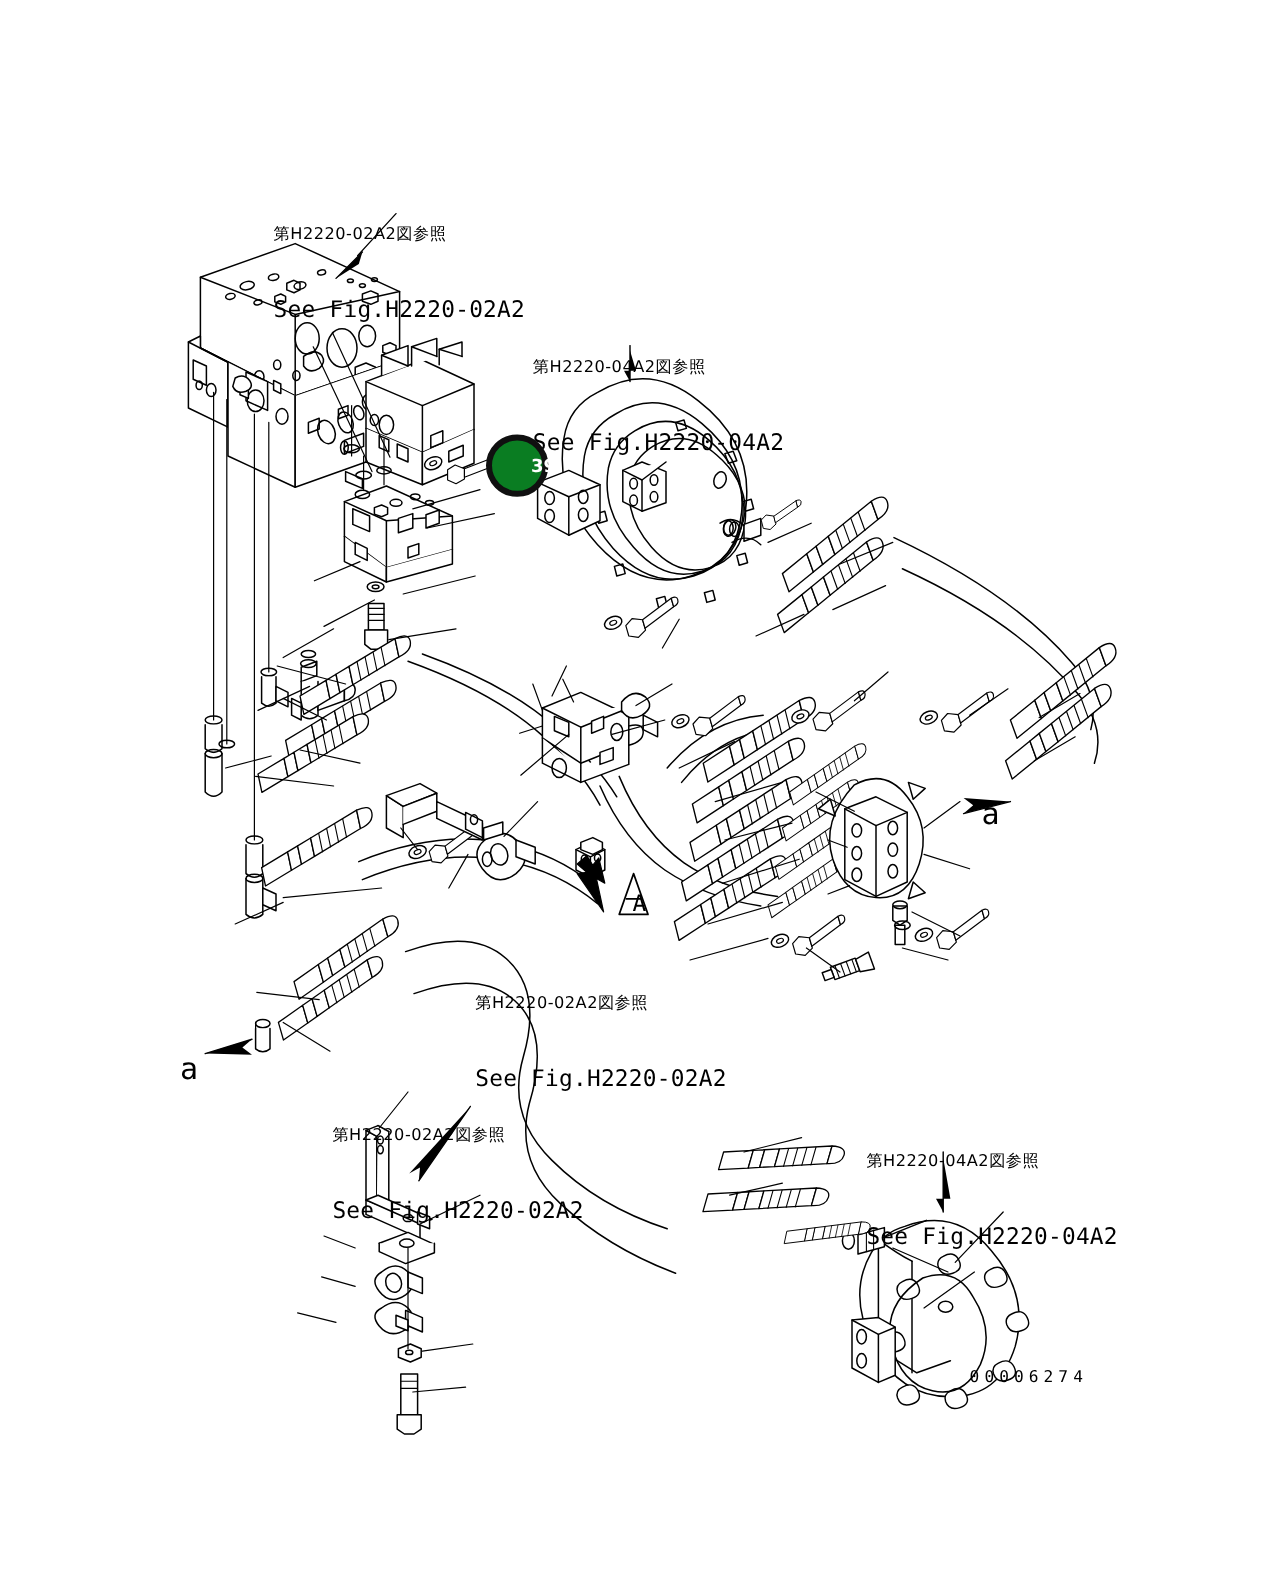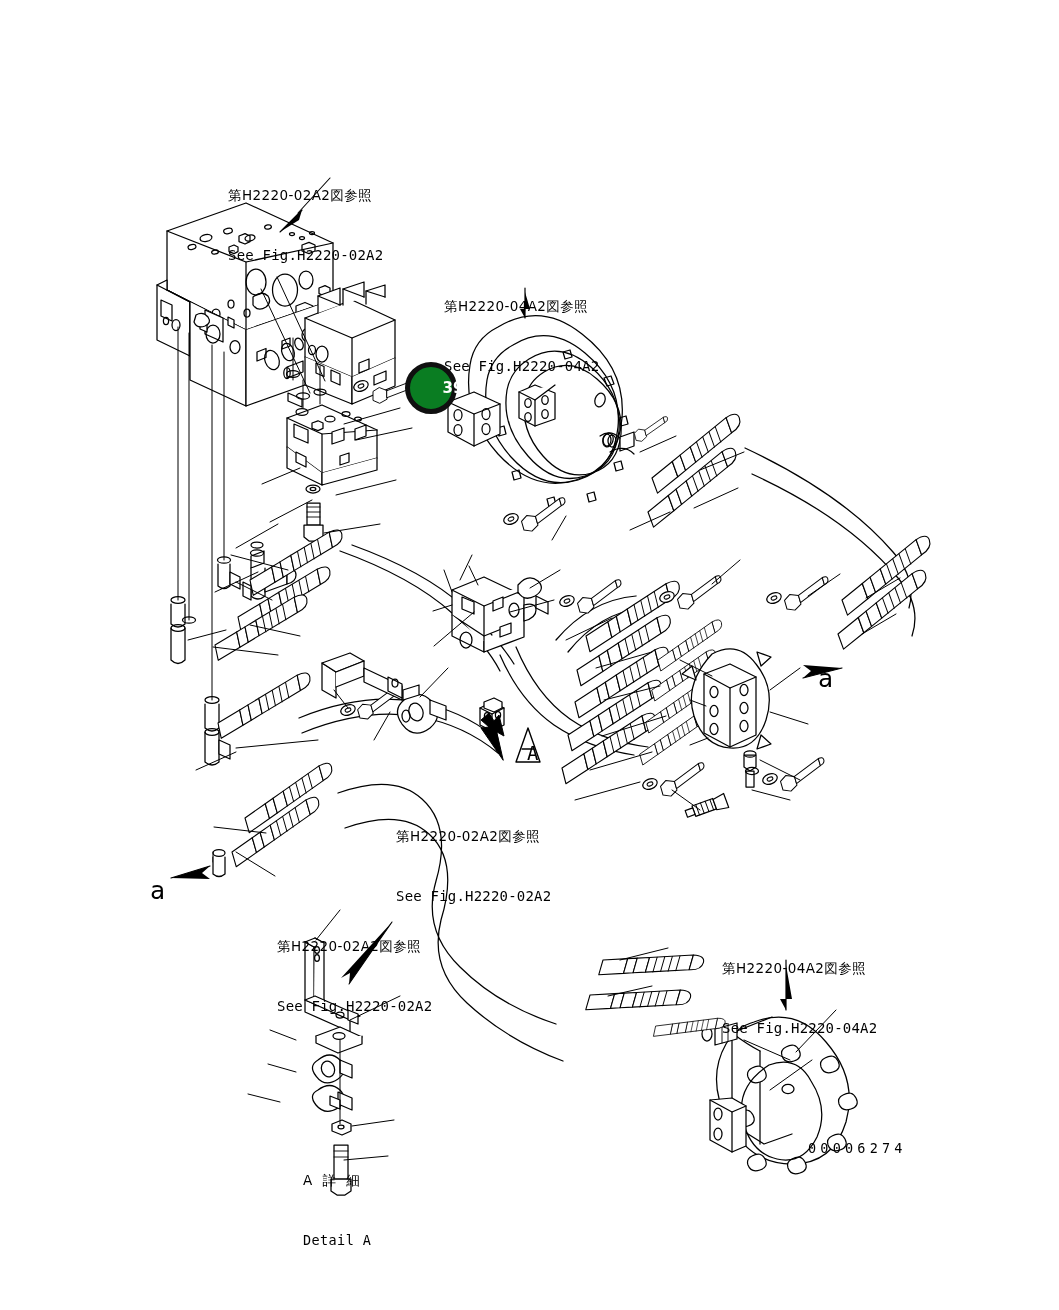--- a/index.html
+++ b/index.html
@@ -7,21 +7,21 @@
   body{
     width:1059px;height:1310px;position:relative;overflow:hidden;
     font-family:"DejaVu Sans Mono","Liberation Mono",monospace;
     color:#000;
   }
   #sheet{position:absolute;inset:0;width:1059px;height:985px;}
   svg#art{position:absolute;left:0;top:0;width:1059px;height:1310px;}
 
   .lbl{position:absolute;white-space:pre;line-height:1.30;}
   .lbl .jp{font-family:"DejaVu Sans","Liberation Sans",sans-serif;font-size:13.5px;letter-spacing:.4px;}
-  .lbl .en{font-family:"DejaVu Sans Mono","Liberation Mono",monospace;font-size:14px;letter-spacing:.2px;}
+  .lbl .en{font-family:"DejaVu Sans Mono","Liberation Mono",monospace;font-size:19px;letter-spacing:.2px;}
   .marker{position:absolute;font-family:"DejaVu Sans Mono","Liberation Mono",monospace;}
   .marker.big{font-size:25px;}
   .marker.mid{font-size:19px;}
   .drawno{position:absolute;font-family:"DejaVu Sans Mono","Liberation Mono",monospace;
           font-size:13.5px;letter-spacing:4.2px;}
   .detail-cap{position:absolute;white-space:pre;line-height:1.32;}
   .detail-cap .jp{font-family:"DejaVu Sans","Liberation Sans",sans-serif;font-size:13.5px;letter-spacing:3px;}
   .detail-cap .en{font-family:"DejaVu Sans Mono","Liberation Mono",monospace;font-size:13.5px;letter-spacing:.4px;}
 
   .callout{position:absolute;border-radius:50%;display:flex;align-items:center;
@@ -640,24 +640,20 @@
 <div class="lbl" style="left:277px;top:896px;">
   <div class="jp">第H2220-02A2図参照</div>
   <div class="en">See Fig.H2220-02A2</div>
 </div>
 
 <div class="lbl" style="left:722px;top:918px;">
   <div class="jp">第H2220-04A2図参照</div>
   <div class="en">See Fig.H2220-04A2</div>
 </div>
 
-<div class="detail-cap" style="left:303px;top:1130px;">
-  <div class="jp">A 詳 細</div>
-  <div class="en">Detail A</div>
-</div>
 
 <div class="marker big" style="left:818px;top:664px;">a</div>
 <div class="marker big" style="left:150px;top:876px;">a</div>
 <div class="marker mid" style="left:527px;top:742px;">A</div>
 
 <div class="drawno" style="left:808px;top:1140px;">00006274</div>
 
 <div class="callout" style="left:405px;top:362px;width:52px;height:52px;background:#0a7d22;border:5px solid #101010;">
   <span>39</span>
 </div>

